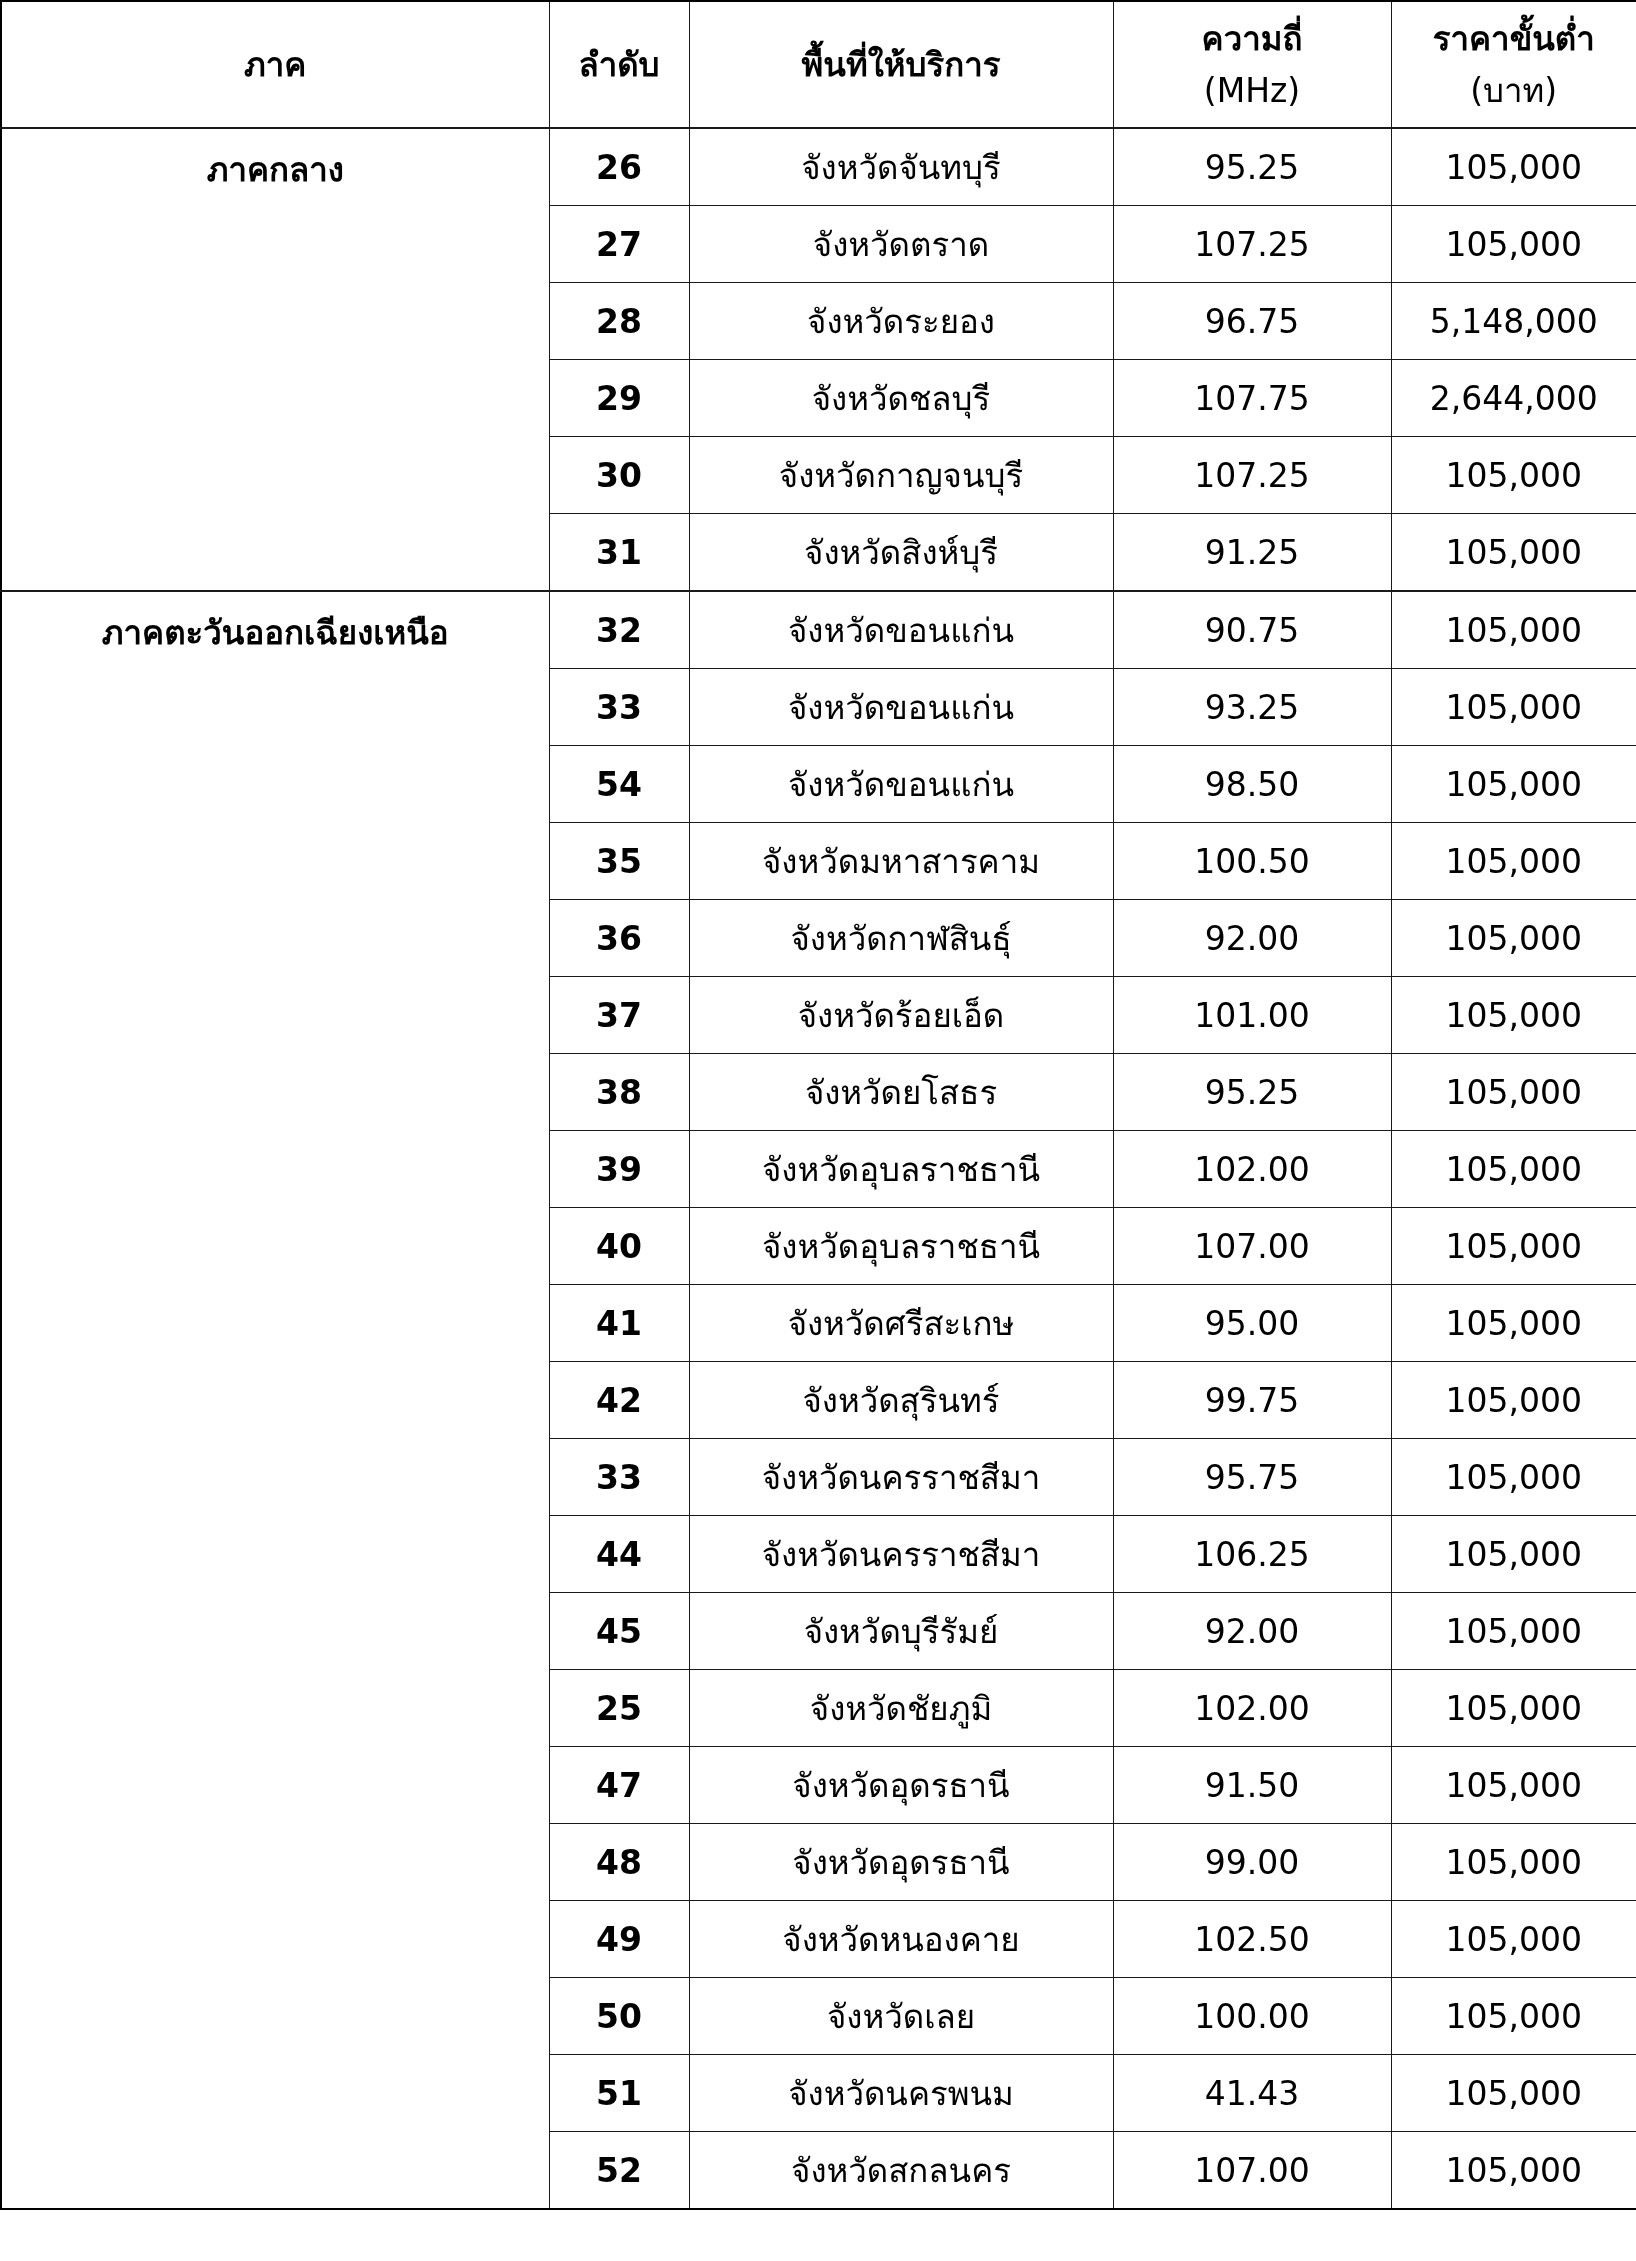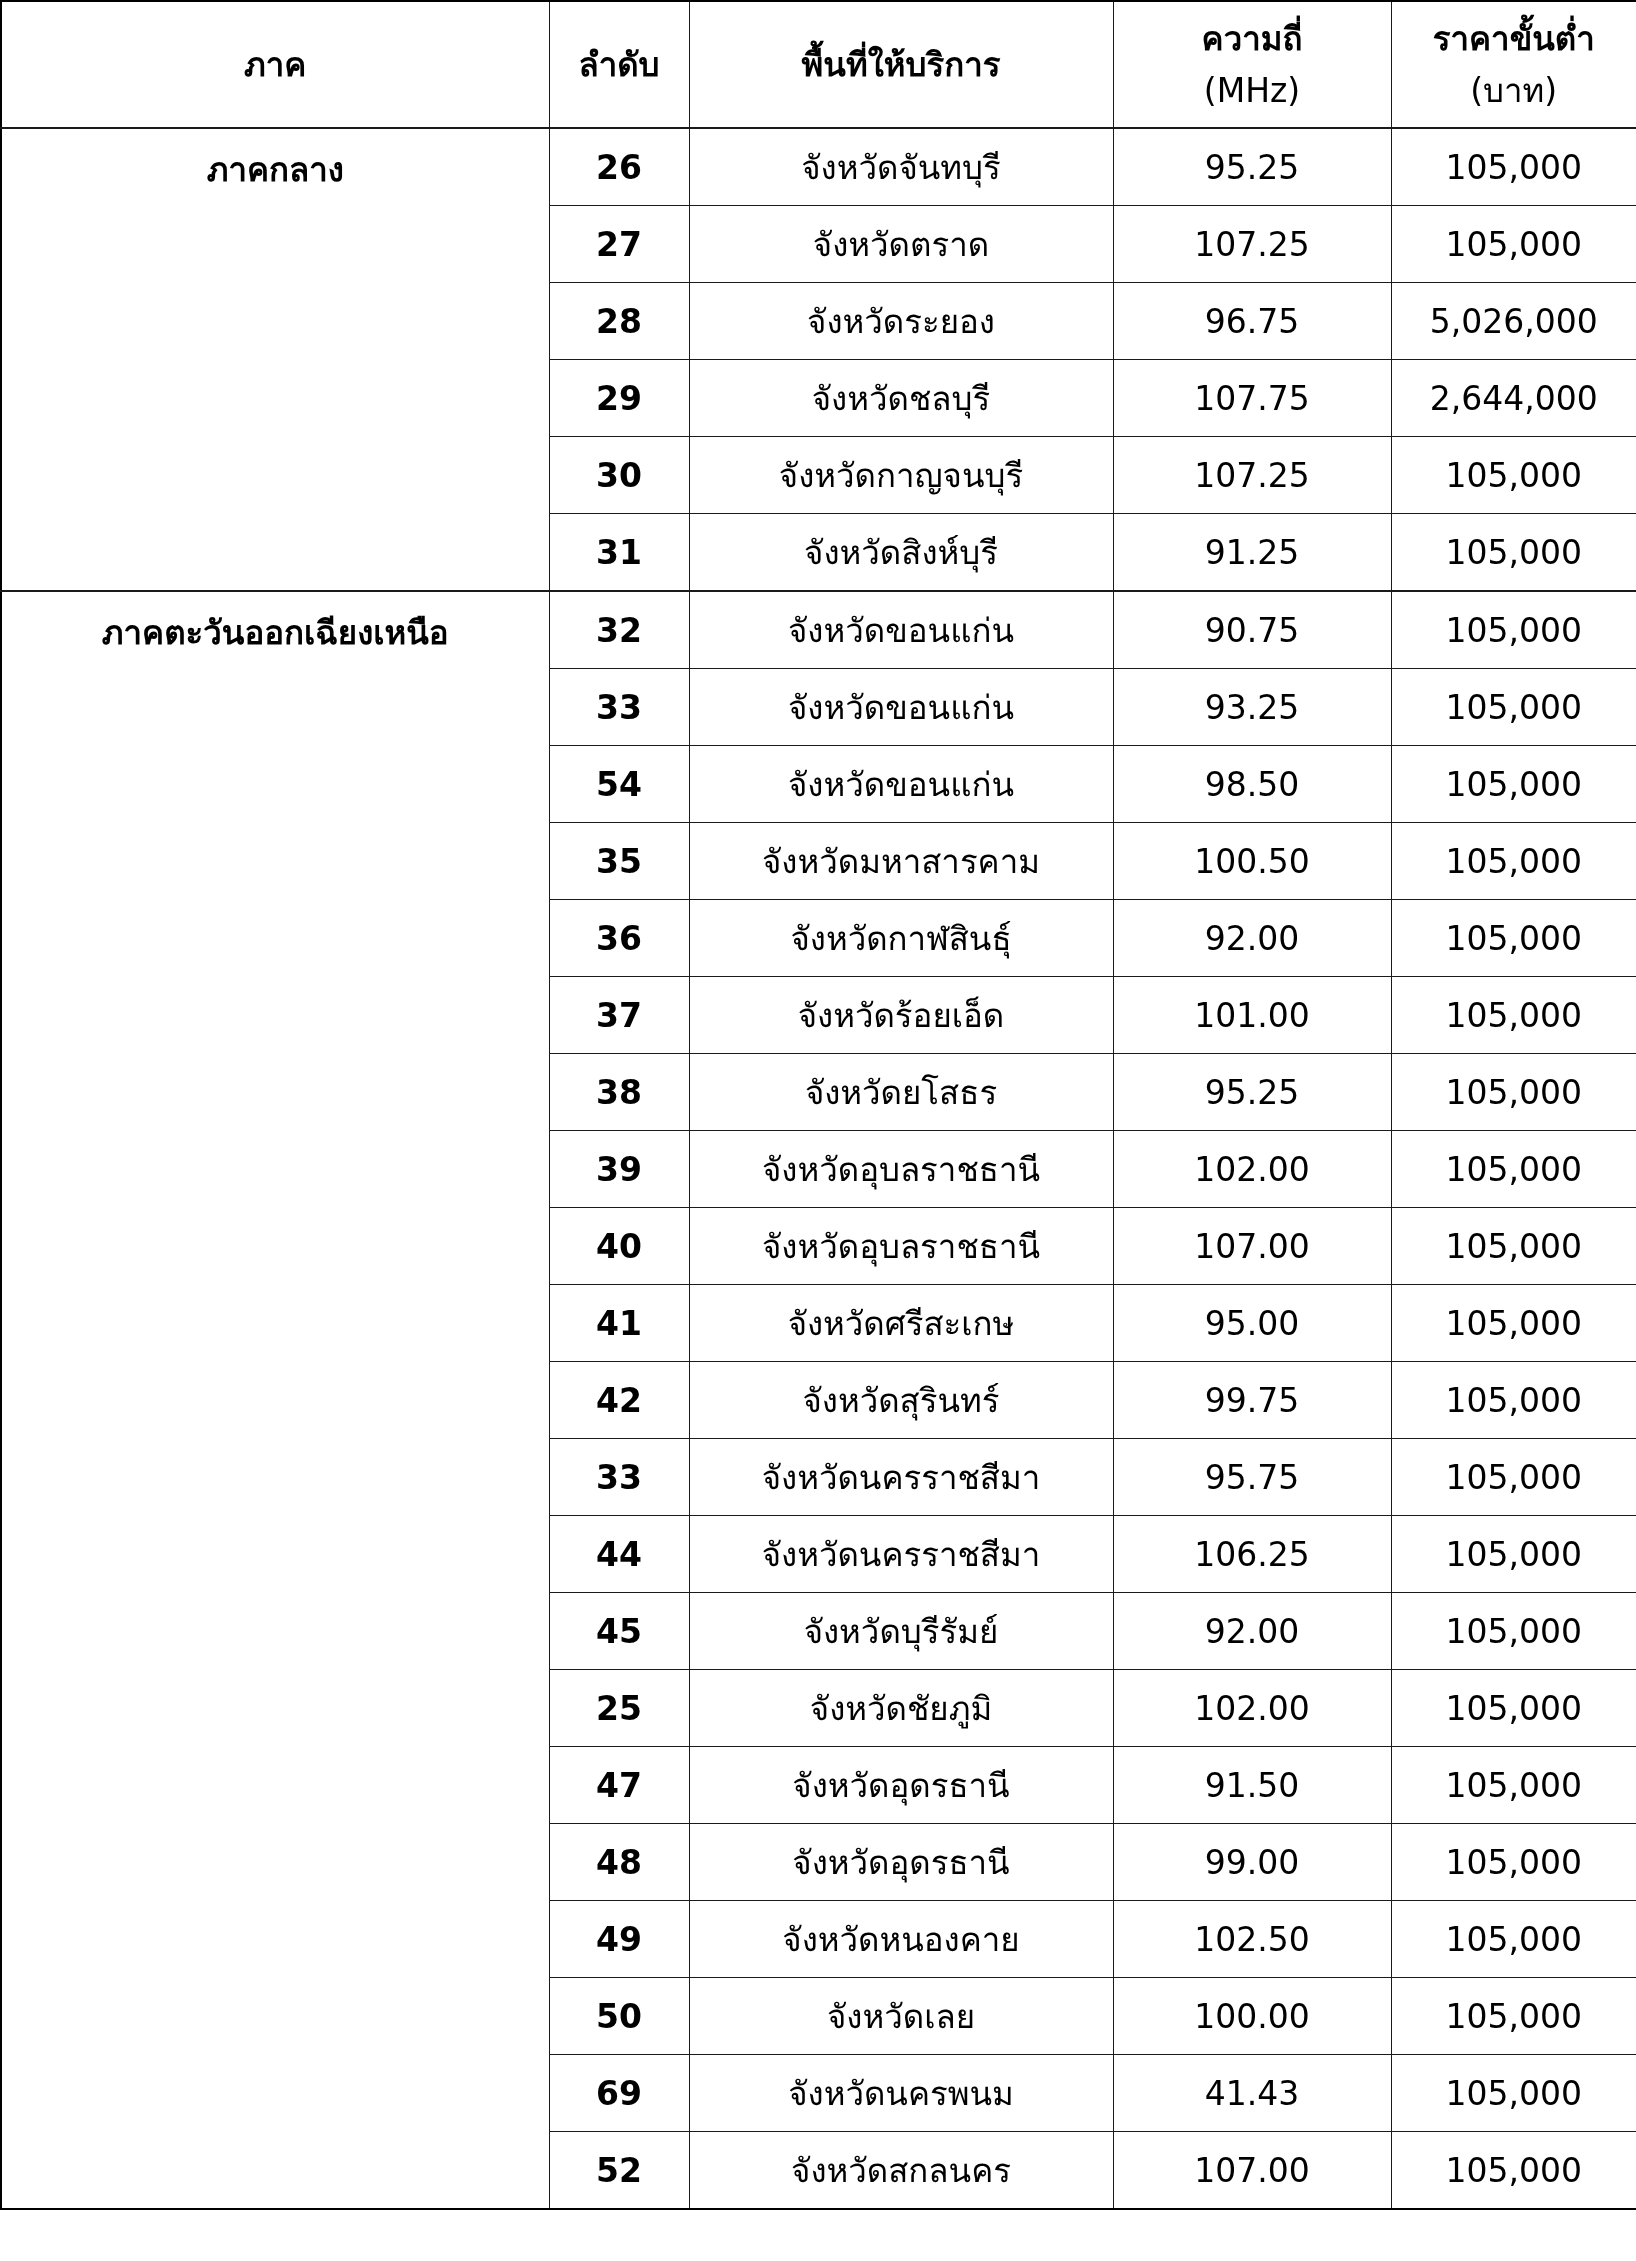--- a/index.html
+++ b/index.html
@@ -82,21 +82,21 @@
       <tr>
         <td class="seq">27</td>
         <td class="area">จังหวัดตราด</td>
         <td class="freqv">107.25</td>
         <td class="price">105,000</td>
       </tr>
       <tr>
         <td class="seq">28</td>
         <td class="area">จังหวัดระยอง</td>
         <td class="freqv">96.75</td>
-        <td class="price">5,026,000</td>
+        <td class="price">5,148,000</td>
       </tr>
       <tr>
         <td class="seq">29</td>
         <td class="area">จังหวัดชลบุรี</td>
         <td class="freqv">107.75</td>
         <td class="price">2,644,000</td>
       </tr>
       <tr>
         <td class="seq">30</td>
         <td class="area">จังหวัดกาญจนบุรี</td>
@@ -218,21 +218,21 @@
         <td class="freqv">102.50</td>
         <td class="price">105,000</td>
       </tr>
       <tr>
         <td class="seq">50</td>
         <td class="area">จังหวัดเลย</td>
         <td class="freqv">100.00</td>
         <td class="price">105,000</td>
       </tr>
       <tr>
-        <td class="seq">69</td>
+        <td class="seq">51</td>
         <td class="area">จังหวัดนครพนม</td>
         <td class="freqv">41.43</td>
         <td class="price">105,000</td>
       </tr>
       <tr>
         <td class="seq">52</td>
         <td class="area">จังหวัดสกลนคร</td>
         <td class="freqv">107.00</td>
         <td class="price">105,000</td>
       </tr>

